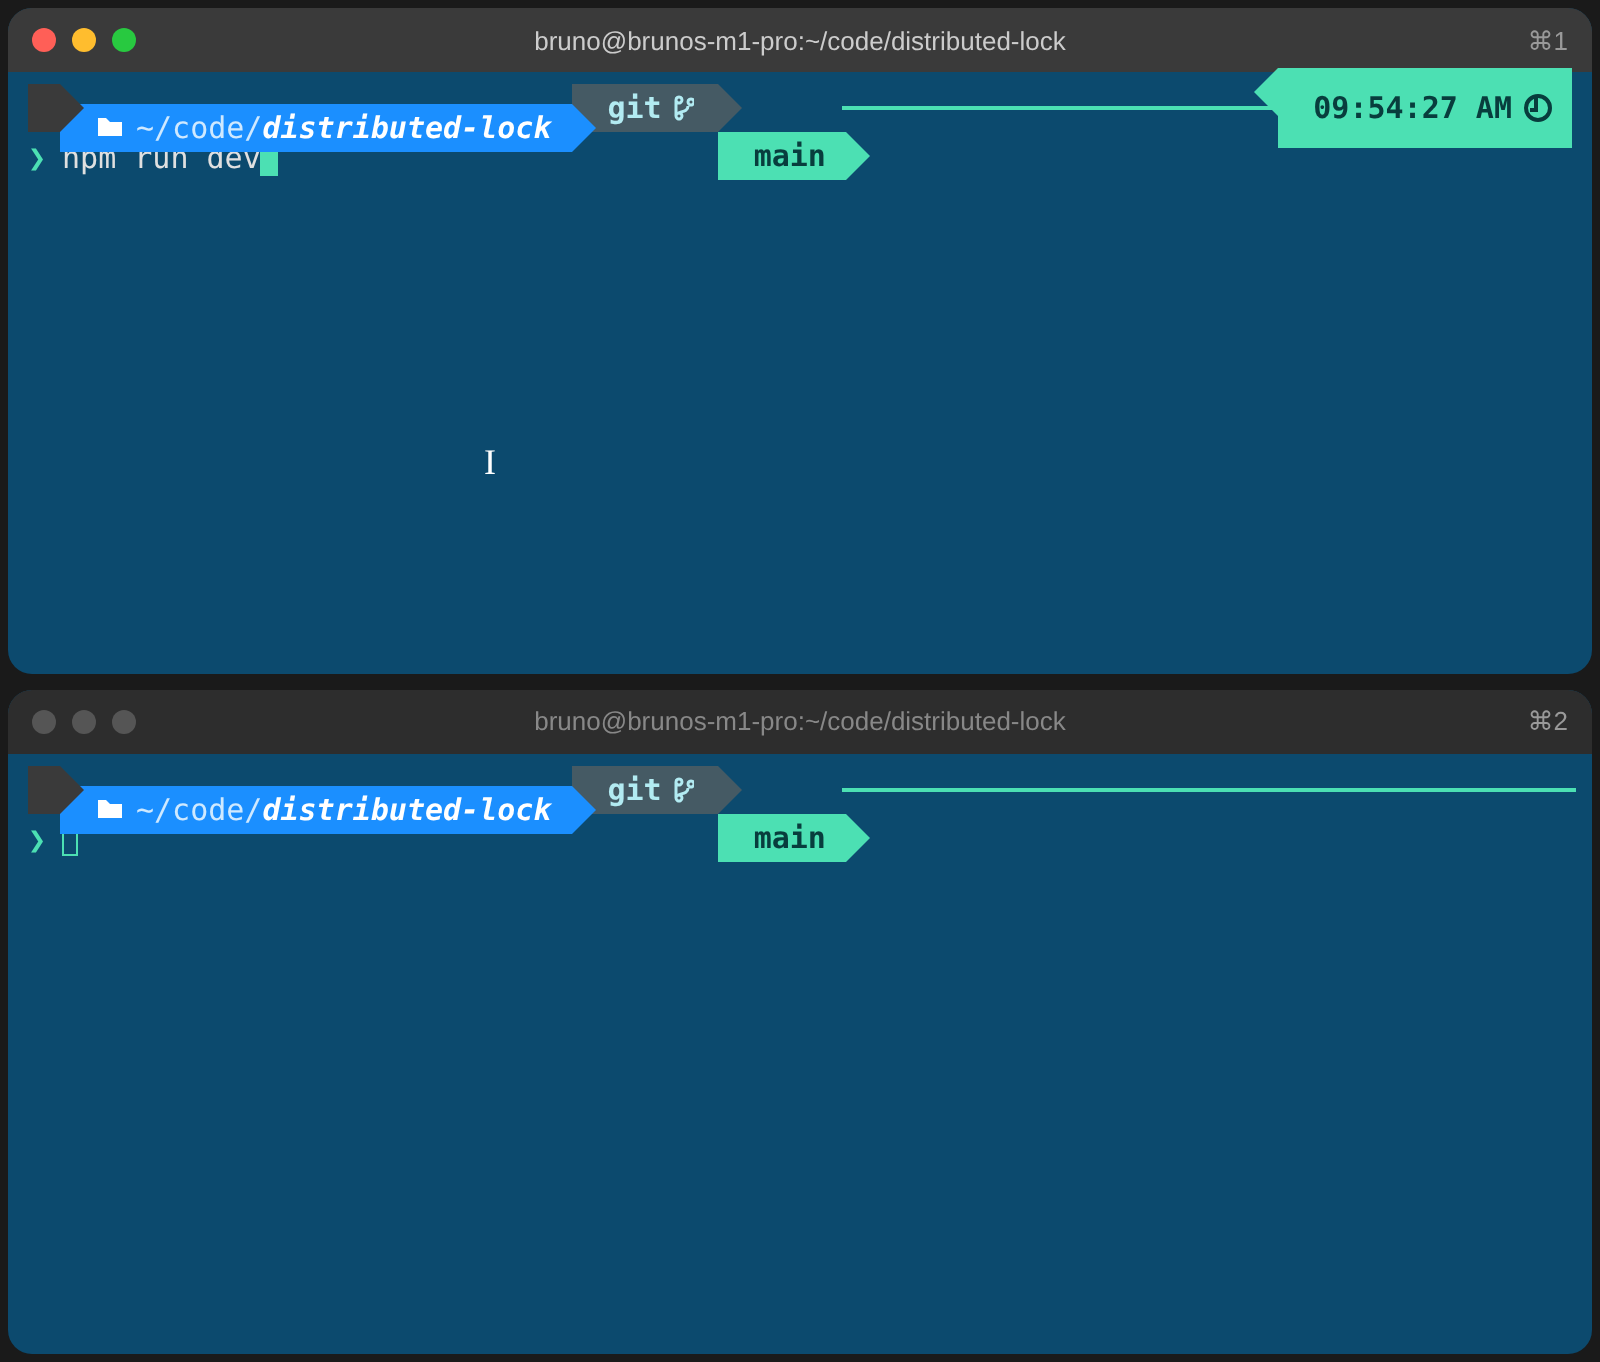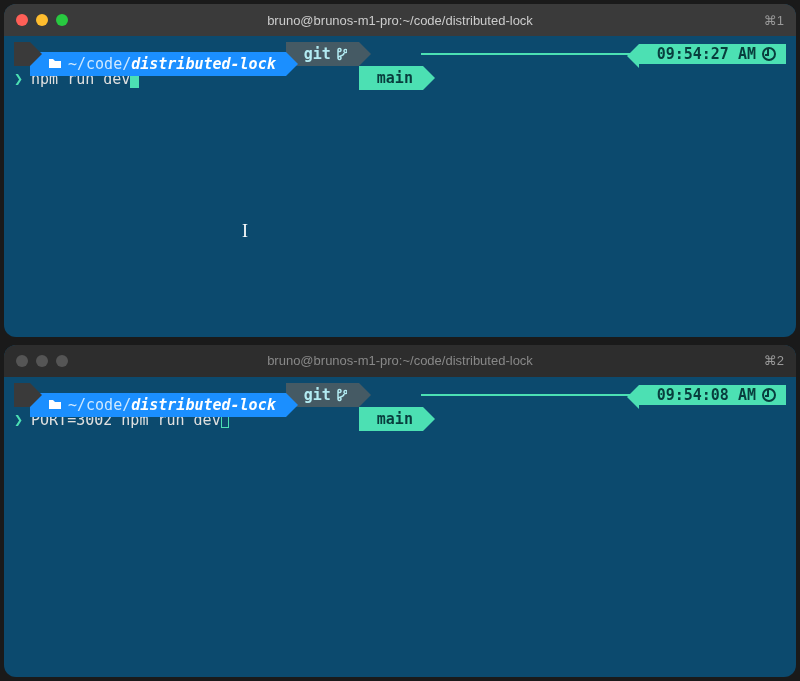--- a/index.html
+++ b/index.html
@@ -118,21 +118,21 @@
     .seg-path::after { border-left: 12px solid #1b8fff; }
     .seg-git::after { border-left: 12px solid #455a64; }
     .seg-branch::after { border-left: 12px solid #4ce0b3; }
     .seg:not(:first-child) { padding-left: 18px; }
     .path-dim { color: #cfe9ff; font-weight: normal; }
     .path-bold { color: #fff; font-weight: bold; font-style: italic; }
     .right-segment {
       margin-left: auto;
       display: inline-flex;
       align-items: center;
-      height: 20px;
+      height: 40px;
       background: #4ce0b3;
       color: #083d3d;
       padding: 0 10px 0 18px;
       position: relative;
       font-weight: bold;
     }
     .right-segment::before {
       content: "";
       position: absolute;
       left: -12px;
@@ -285,24 +285,19 @@
         <span class="git-icon" style="margin-left:4px">
           <svg width="12" height="14" viewBox="0 0 12 14">
               <path fill="none" stroke="#b2ebf2" stroke-width="1.5" d="M3 3v8 M3 11c0-3 6-1 6-5 M3 3a1.5 1.5 0 1 0 0-0.01 M9 4a1.5 1.5 0 1 0 0-0.01 M3 11a1.5 1.5 0 1 0 0-0.01"></path>
             </svg>
         </span>
       </span>
       <span class="seg seg-branch">
         <span>main</span>
       </span>
       <span class="connector"></span>
-      <span class="right-segment">
-        <span>09:54:08 AM</span>
-        <span class="clock-icon"></span>
-      </span>
     </div>
     <div class="cmd-line">
       <span class="prompt-char">❯</span>
-      <span>PORT=3002 npm run dev</span>
       <span class="cursor hollow"></span>
     </div>
   </div>
 </div>
 
 </body></html>

